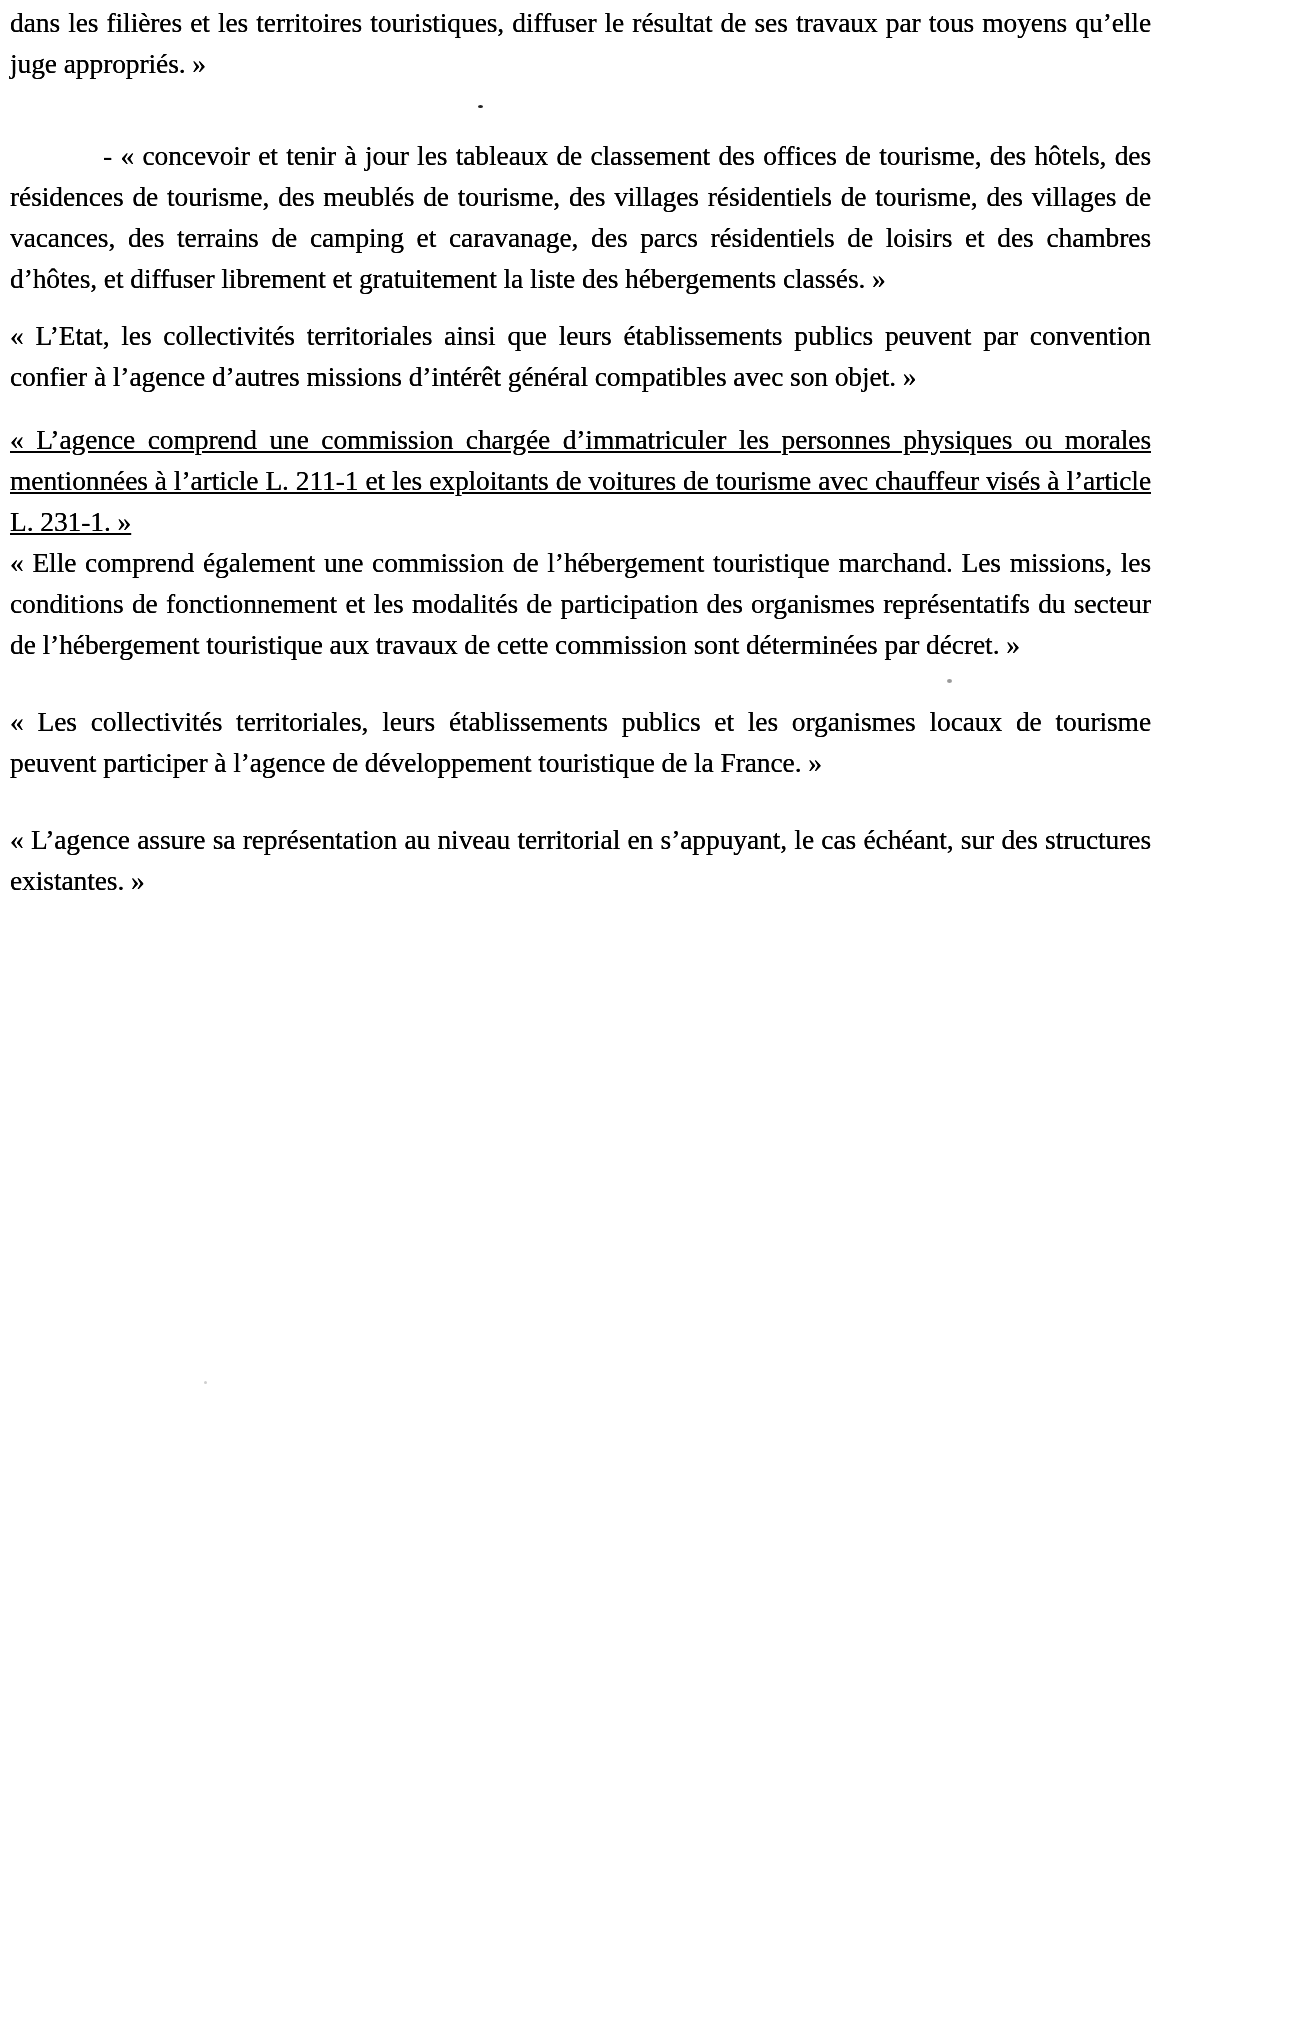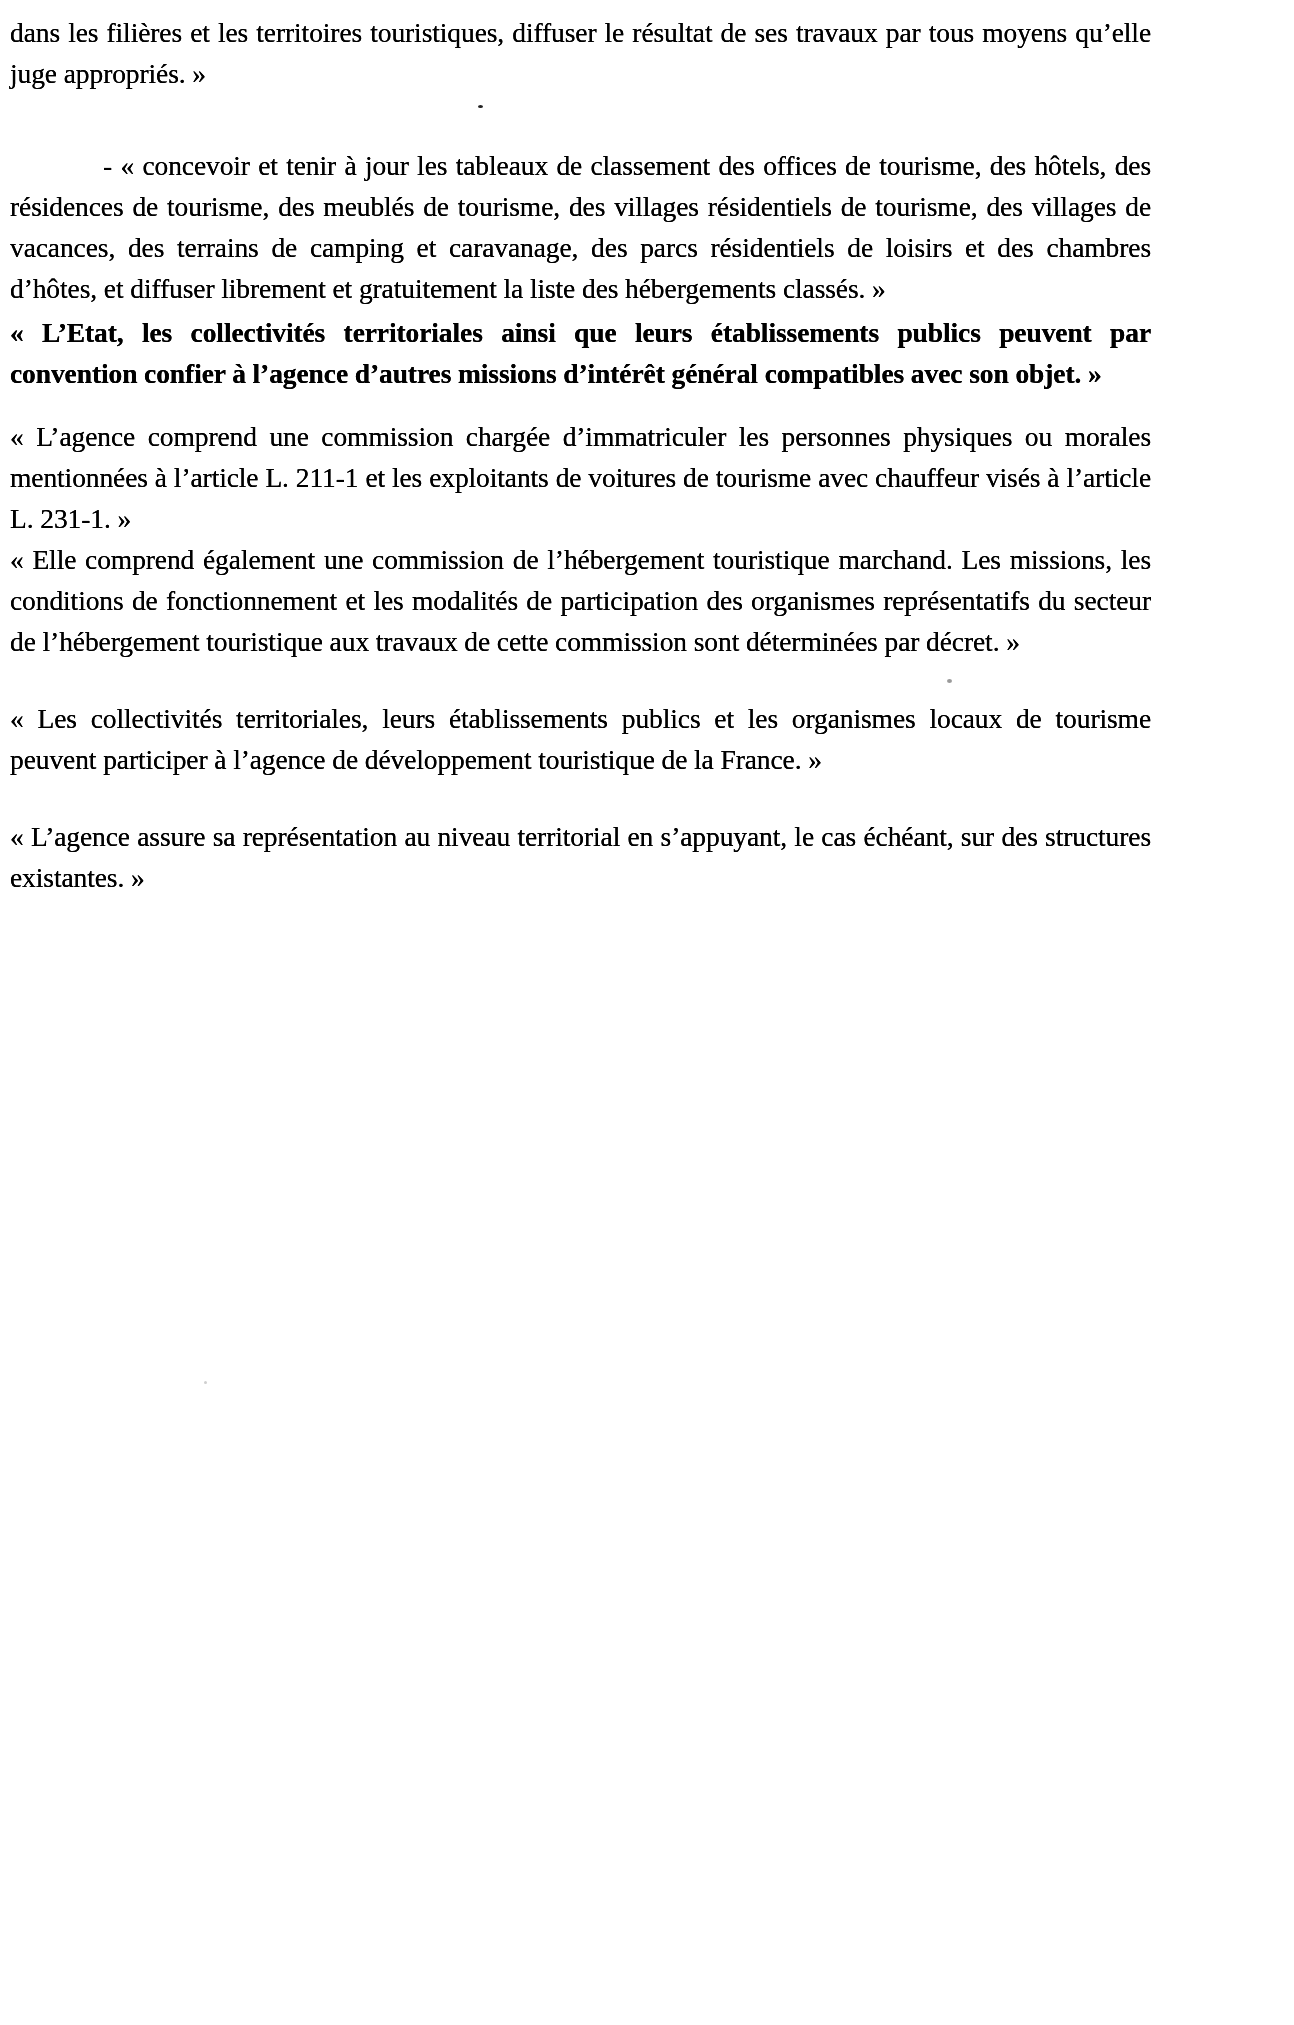--- a/index.html
+++ b/index.html
@@ -2,36 +2,36 @@
 <html><head>
 <meta charset="utf-8">
 <style>
   html, body { margin: 0; padding: 0; background: #ffffff; }
   .page {
     position: relative;
     width: 1160px;
     height: 2025px;
     background: #ffffff;
     box-sizing: border-box;
-    padding: 12px 9px 0 10px;
+    padding: 2px 9px 0 10px;
     font-family: "Liberation Serif", "DejaVu Serif", serif;
     color: #000000;
     font-size: 27.5px;
     line-height: 41px;
     letter-spacing: -0.1px;
     text-align: justify;
     text-shadow: 0 0 0.5px #000;
     hyphens: none;
     -webkit-hyphens: none;
     overflow: hidden;
   }
   .para { margin: 0; }
   .para.p2 { margin-top: 51px; text-indent: 93px; }
-  .para.p3 { margin-top: 3px; font-weight: bold; }
-  .para.p4 { margin-top: 22px; }
+  .para.p3 { margin-top: 16px; }
+  .para.p4 { margin-top: 22px; text-decoration: underline; }
   .para.p5 { margin-top: 0; }
   .para.p6 { margin-top: 36px; }
   .para.p7 { margin-top: 36px; }
   .page-number {
     position: absolute;
     top: 1988px;
     left: 1256px;
     font-size: 31px;
     line-height: 1;
     text-shadow: 0 0 0.6px #000;

